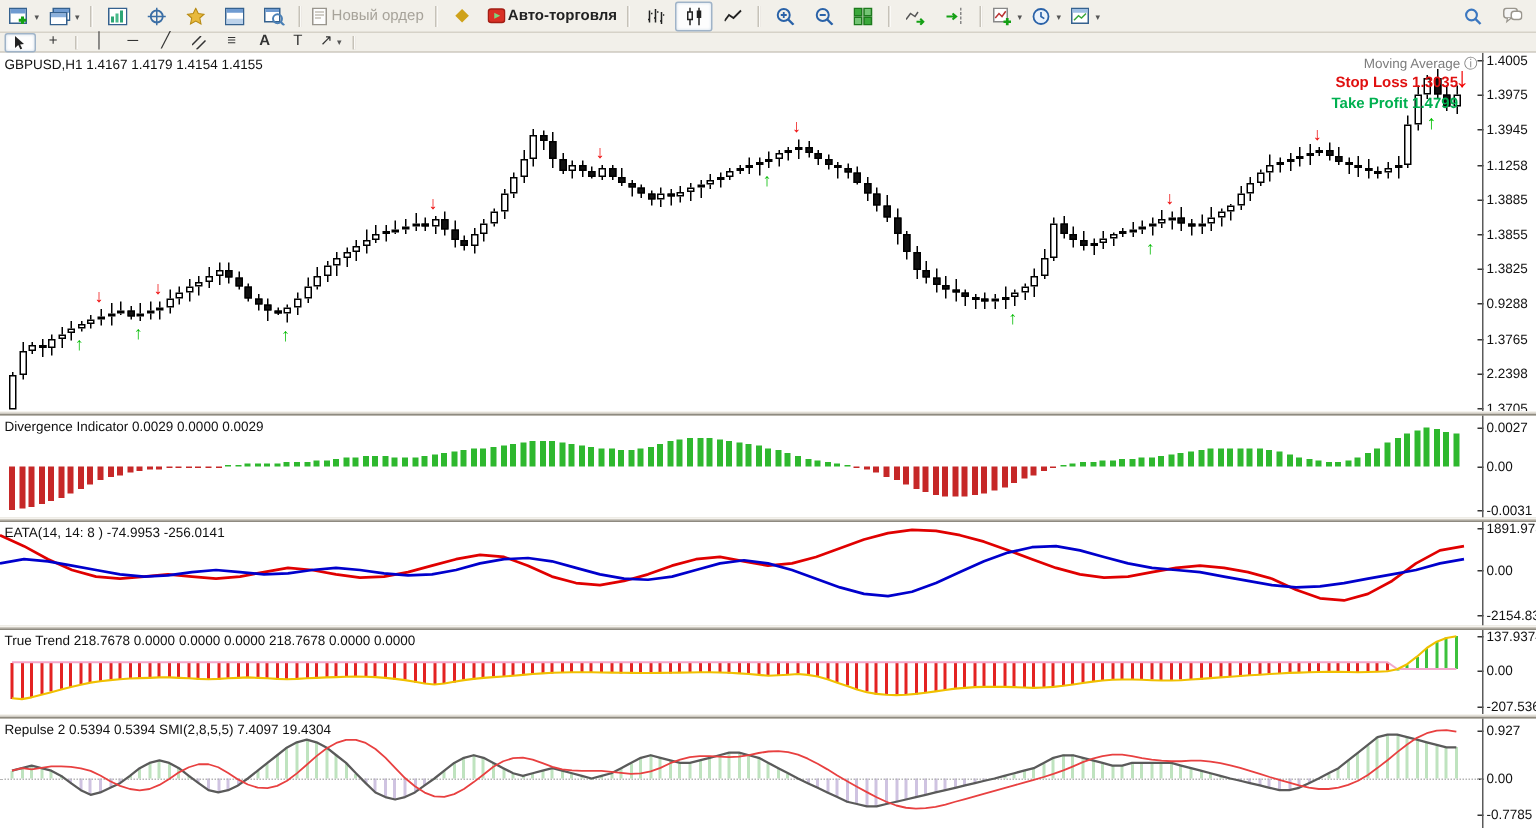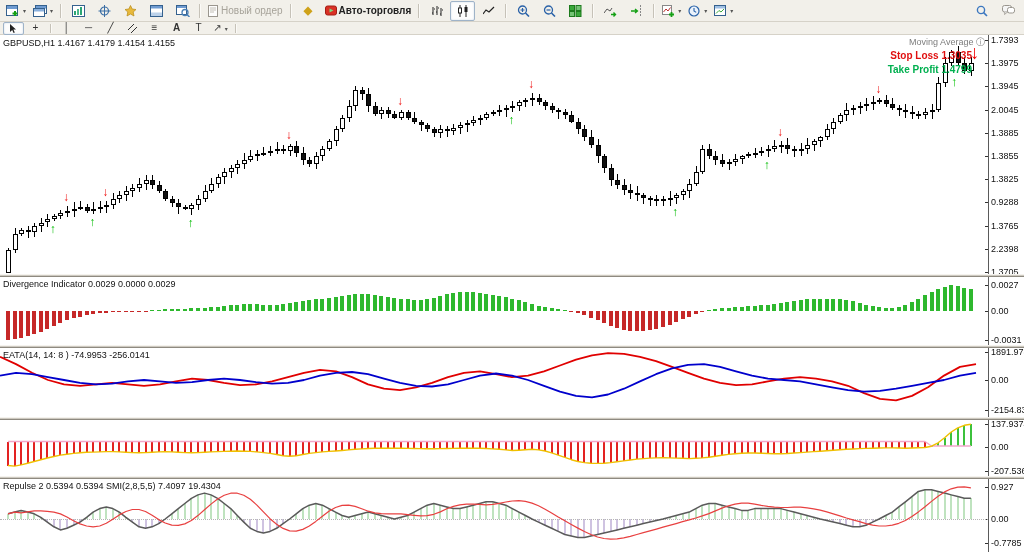--- a/index.html
+++ b/index.html
@@ -41,20 +41,21 @@
   <div class="axis-line"></div>
   <div class="splitter" style="top:274px"></div>
   <div class="splitter" style="top:345px"></div>
   <div class="splitter" style="top:417px"></div>
   <div class="splitter" style="top:476px"></div>
   <div class="repulse-zero"></div>
 
   <div class="pane-label" style="top:38px">GBPUSD,H1 1.4167 1.4179 1.4154 1.4155</div>
   <div class="pane-label" style="top:279px">Divergence Indicator 0.0029 0.0000 0.0029</div>
   <div class="pane-label" style="top:350px">EATA(14, 14: 8 ) -74.9953 -256.0141</div>
+  <div class="pane-label" style="top:422px">True Trend 218.7678 0.0000 0.0000 0.0000 218.7678 0.0000 0.0000</div>
   <div class="pane-label" style="top:481px">Repulse 2 0.5394 0.5394 SMI(2,8,5,5) 7.4097 19.4304</div>
 
   <div class="ov" style="right:39px;top:36px;font-size:9px;color:#7d7d7d">
     <span>Moving Average</span>
     <span style="font-size:9px">ⓘ</span>
   </div>
   <div class="ov" style="right:52px;top:50px;font-size:10px;font-weight:bold;color:#e01010">Stop Loss 1.3035</div>
   <div class="ov" style="right:52px;top:64px;font-size:10px;font-weight:bold;color:#00b050">Take Profit 1.4799</div>
   <div class="ov" style="left:970px;top:42px;font-size:19px;font-weight:bold;color:#f20000">↓</div>
   <div class="ov" style="left:951px;top:74px;font-size:13px;font-weight:bold;color:#00c000">↑</div>
@@ -816,27 +817,27 @@
       <div style="position: absolute; left: 776.9px; top: 126.105px; color: rgb(238, 17, 17); font-size: 12px; font-weight: bold; line-height: 1;">↓</div>
       <div style="position: absolute; left: 875.15px; top: 83.1446px; color: rgb(238, 17, 17); font-size: 12px; font-weight: bold; line-height: 1;">↓</div>
       <div style="position: absolute; left: 49.85px; top: 222.509px; color: rgb(0, 187, 0); font-size: 12px; font-weight: bold; line-height: 1;">↑</div>
       <div style="position: absolute; left: 89.15px; top: 215.738px; color: rgb(0, 187, 0); font-size: 12px; font-weight: bold; line-height: 1;">↑</div>
       <div style="position: absolute; left: 187.4px; top: 216.729px; color: rgb(0, 187, 0); font-size: 12px; font-weight: bold; line-height: 1;">↑</div>
       <div style="position: absolute; left: 508.35px; top: 114.408px; color: rgb(0, 187, 0); font-size: 12px; font-weight: bold; line-height: 1;">↑</div>
       <div style="position: absolute; left: 672.1px; top: 205.511px; color: rgb(0, 187, 0); font-size: 12px; font-weight: bold; line-height: 1;">↑</div>
       <div style="position: absolute; left: 763.8px; top: 158.615px; color: rgb(0, 187, 0); font-size: 12px; font-weight: bold; line-height: 1;">↑</div>
     </div>
   <div class="layer" id="layer-axis">
-      <div style="position: absolute; left: 991px; top: 35px; font-size: 9px; color: rgb(17, 17, 17);">1.7393</div>
+      <div style="position: absolute; left: 991px; top: 35px; font-size: 9px; color: rgb(17, 17, 17);">1.4005</div>
       <div style="position: absolute; left: 985px; top: 40px; width: 4px; height: 1px; background: rgb(51, 51, 51);"></div>
       <div style="position: absolute; left: 991px; top: 58.2px; font-size: 9px; color: rgb(17, 17, 17);">1.3975</div>
       <div style="position: absolute; left: 985px; top: 63.2px; width: 4px; height: 1px; background: rgb(51, 51, 51);"></div>
       <div style="position: absolute; left: 991px; top: 81.4px; font-size: 9px; color: rgb(17, 17, 17);">1.3945</div>
       <div style="position: absolute; left: 985px; top: 86.4px; width: 4px; height: 1px; background: rgb(51, 51, 51);"></div>
-      <div style="position: absolute; left: 991px; top: 104.6px; font-size: 9px; color: rgb(17, 17, 17);">2.0045</div>
+      <div style="position: absolute; left: 991px; top: 104.6px; font-size: 9px; color: rgb(17, 17, 17);">1.1258</div>
       <div style="position: absolute; left: 985px; top: 109.6px; width: 4px; height: 1px; background: rgb(51, 51, 51);"></div>
       <div style="position: absolute; left: 991px; top: 127.8px; font-size: 9px; color: rgb(17, 17, 17);">1.3885</div>
       <div style="position: absolute; left: 985px; top: 132.8px; width: 4px; height: 1px; background: rgb(51, 51, 51);"></div>
       <div style="position: absolute; left: 991px; top: 151px; font-size: 9px; color: rgb(17, 17, 17);">1.3855</div>
       <div style="position: absolute; left: 985px; top: 156px; width: 4px; height: 1px; background: rgb(51, 51, 51);"></div>
       <div style="position: absolute; left: 991px; top: 174.2px; font-size: 9px; color: rgb(17, 17, 17);">1.3825</div>
       <div style="position: absolute; left: 985px; top: 179.2px; width: 4px; height: 1px; background: rgb(51, 51, 51);"></div>
       <div style="position: absolute; left: 991px; top: 197.4px; font-size: 9px; color: rgb(17, 17, 17);">0.9288</div>
       <div style="position: absolute; left: 985px; top: 202.4px; width: 4px; height: 1px; background: rgb(51, 51, 51);"></div>
       <div style="position: absolute; left: 991px; top: 220.6px; font-size: 9px; color: rgb(17, 17, 17);">1.3765</div>

